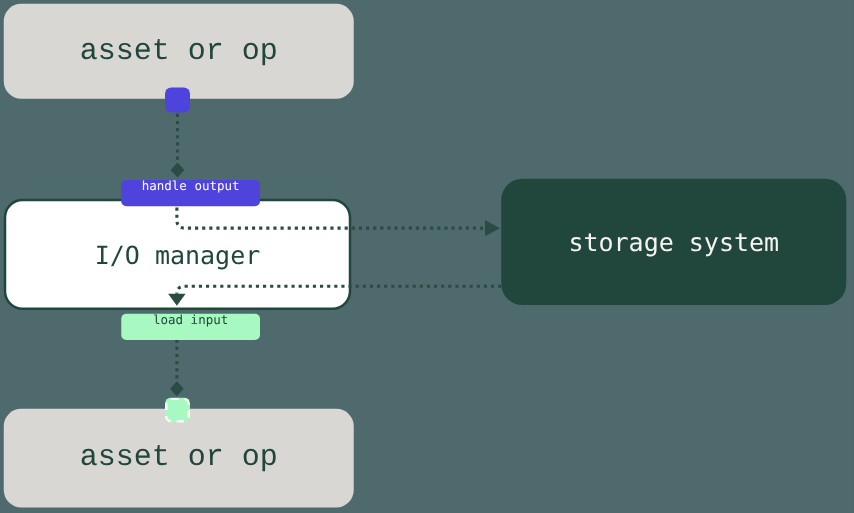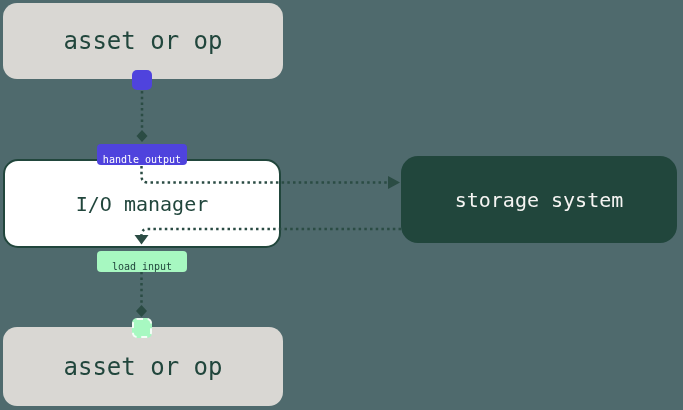--- a/index.html
+++ b/index.html
@@ -12,43 +12,43 @@
     width:683px;height:410px;position:relative;overflow:hidden;
     background:var(--background);
     font-family:"DejaVu Sans Mono","Liberation Mono",monospace;
   }
   .node{
     position:absolute;display:flex;align-items:center;justify-content:center;
     box-sizing:border-box;white-space:nowrap;
   }
   .asset{
     width:280px;height:76px;left:3px;background:var(--node-gray);
-    border-radius:14px;color:var(--dark-green);font-size:24px;
+    border-radius:14px;color:var(--dark-green);font-size:24px;font-family:Liberation Mono, monospace;
   }
   #asset-top{top:3px;}
   #asset-bottom{top:327px;height:79px;}
   #io-manager{
     left:3px;top:159px;width:278px;height:89px;background:var(--io-manager-bg);
     border:2.5px solid var(--dark-green);border-radius:15px;
     color:var(--dark-green);font-size:20px;
   }
   #storage{
-    left:401px;top:156px;width:276px;height:87px;background:var(--dark-green);
+    left:401px;top:143px;width:276px;height:101px;background:var(--dark-green);
     border-radius:17px;color:#f5f4f2;font-size:20px;
   }
   #connector-layer{position:absolute;left:0;top:0;pointer-events:none;}
   .dash{fill:none;stroke:var(--connector-green);stroke-width:2.5;stroke-dasharray:2.5 3.2;}
   .marker{fill:var(--connector-green);stroke:none;}
   .sq{position:absolute;width:20px;height:20px;border-radius:5px;box-sizing:border-box;}
   #sq-output{left:132px;top:70px;background:var(--blurple);}
   #sq-input{left:132px;top:318px;background:var(--light-green);
     border:2px dashed rgba(255,255,255,0.85);}
   .badge{
-    position:absolute;left:97px;width:90px;height:21px;border-radius:4px;
-    display:flex;align-items:flex-end;justify-content:center;
+    position:absolute;left:97px;width:111px;height:21px;border-radius:4px;
+    display:flex;align-items:flex-start;justify-content:center;
     font-size:10px;white-space:nowrap;
   }
   #badge-handle-output{top:144px;background:var(--blurple);color:var(--badge-text-light);}
   #badge-load-input{top:251px;background:var(--light-green);color:var(--dark-green);}
 </style>
 </head>
 <body>
 
 <div class="node asset" id="asset-top">
   <span>asset or op</span>

